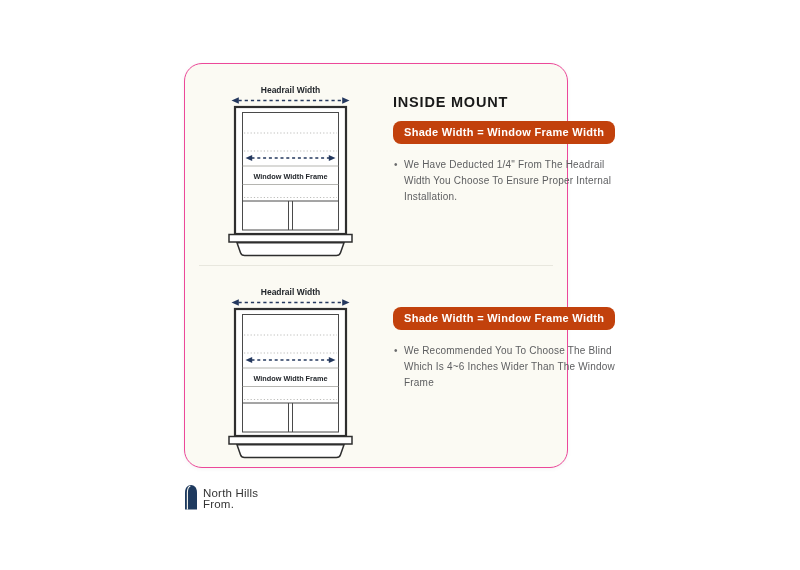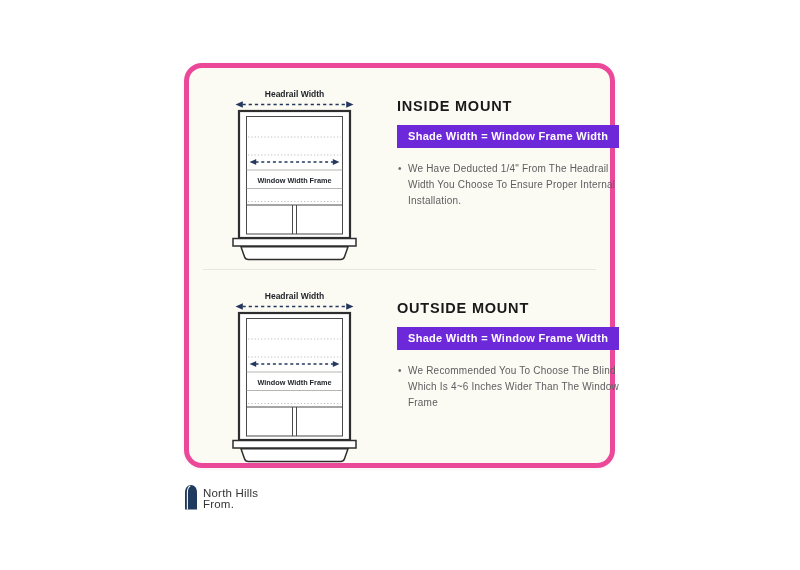--- a/index.html
+++ b/index.html
@@ -5,42 +5,42 @@
   * { margin:0; padding:0; box-sizing:border-box; }
   html,body { width:800px; height:570px; }
   body {
     background:#ffffff;
     font-family:"Liberation Sans", sans-serif;
     position:relative;
     overflow:hidden;
   }
   .card {
     position:absolute; left:184px; top:63px;
-    width:431px; height:405px;
+    width:384px; height:405px;
     background:#fbfaf3;
-    border:5px solid #ec4899;
+    border:1px solid #ec4899;
     border-radius:18px;
     box-shadow:0 1px 4px rgba(0,0,0,0.05);
   }
   .section { display:flex; height:201px; }
   .diagram-col {
     width:200px; flex:0 0 200px;
     padding-top:19px; padding-left:38px;
   }
   .text-col { flex:1; padding:30px 22px 0 0;margin-left:8px; }
   .heading {
     font-size:14.5px; font-weight:800;
     letter-spacing:0.8px; color:#191919;
   }
   .badge {
     display:inline-block; margin-top:11px;
-    background:#6d28d9; color:#ffffff;
+    background:#c2410c; color:#ffffff;
     font-size:11px; font-weight:700; letter-spacing:0.3px;
     padding:5px 11px 6px 11px;
-    border-radius:0;
+    border-radius:8px;
     white-space:nowrap;
   }
   .bullets { margin-top:13px; list-style:none; }
   .bullets li {
     position:relative; padding-left:11px;
     font-size:10px; line-height:1.62; letter-spacing:0.2px;
     color:#5d5e60; margin-bottom:11px;
   }
   .bullets li::before {
     content:"•"; position:absolute; left:1px; top:0; color:#6a6b6d;
@@ -137,21 +137,20 @@
         <g stroke="#4a4a4a" stroke-width="1" fill="none">
           <line x1="19.5" y1="118" x2="115.5" y2="118"></line>
           <line x1="65.5" y1="118" x2="65.5" y2="147"></line>
           <line x1="69.5" y1="118" x2="69.5" y2="147"></line>
         </g>
         <rect x="6" y="151.5" width="123" height="7.5" fill="#ffffff" stroke="#2e2e2e" stroke-width="1.5"></rect>
         <path d="M14,159.8 L121,159.8 L117.5,169.8 Q116.6,172.6 113.4,172.6 L21.6,172.6 Q18.4,172.6 17.5,169.8 Z" fill="#ffffff" stroke="#2e2e2e" stroke-width="1.5"></path>
       </svg>
     </div>
     <div class="text-col">
-      <div class="heading">OUTSIDE MOUNT</div>
       <div class="badge">Shade Width = Window Frame Width</div>
       <ul class="bullets">
         <li>We Recommended You To Choose The Blind Which Is 4~6 Inches Wider Than The Window Frame</li>
       </ul>
     </div>
   </div>
 
 </div>
 
 <div class="logo">

